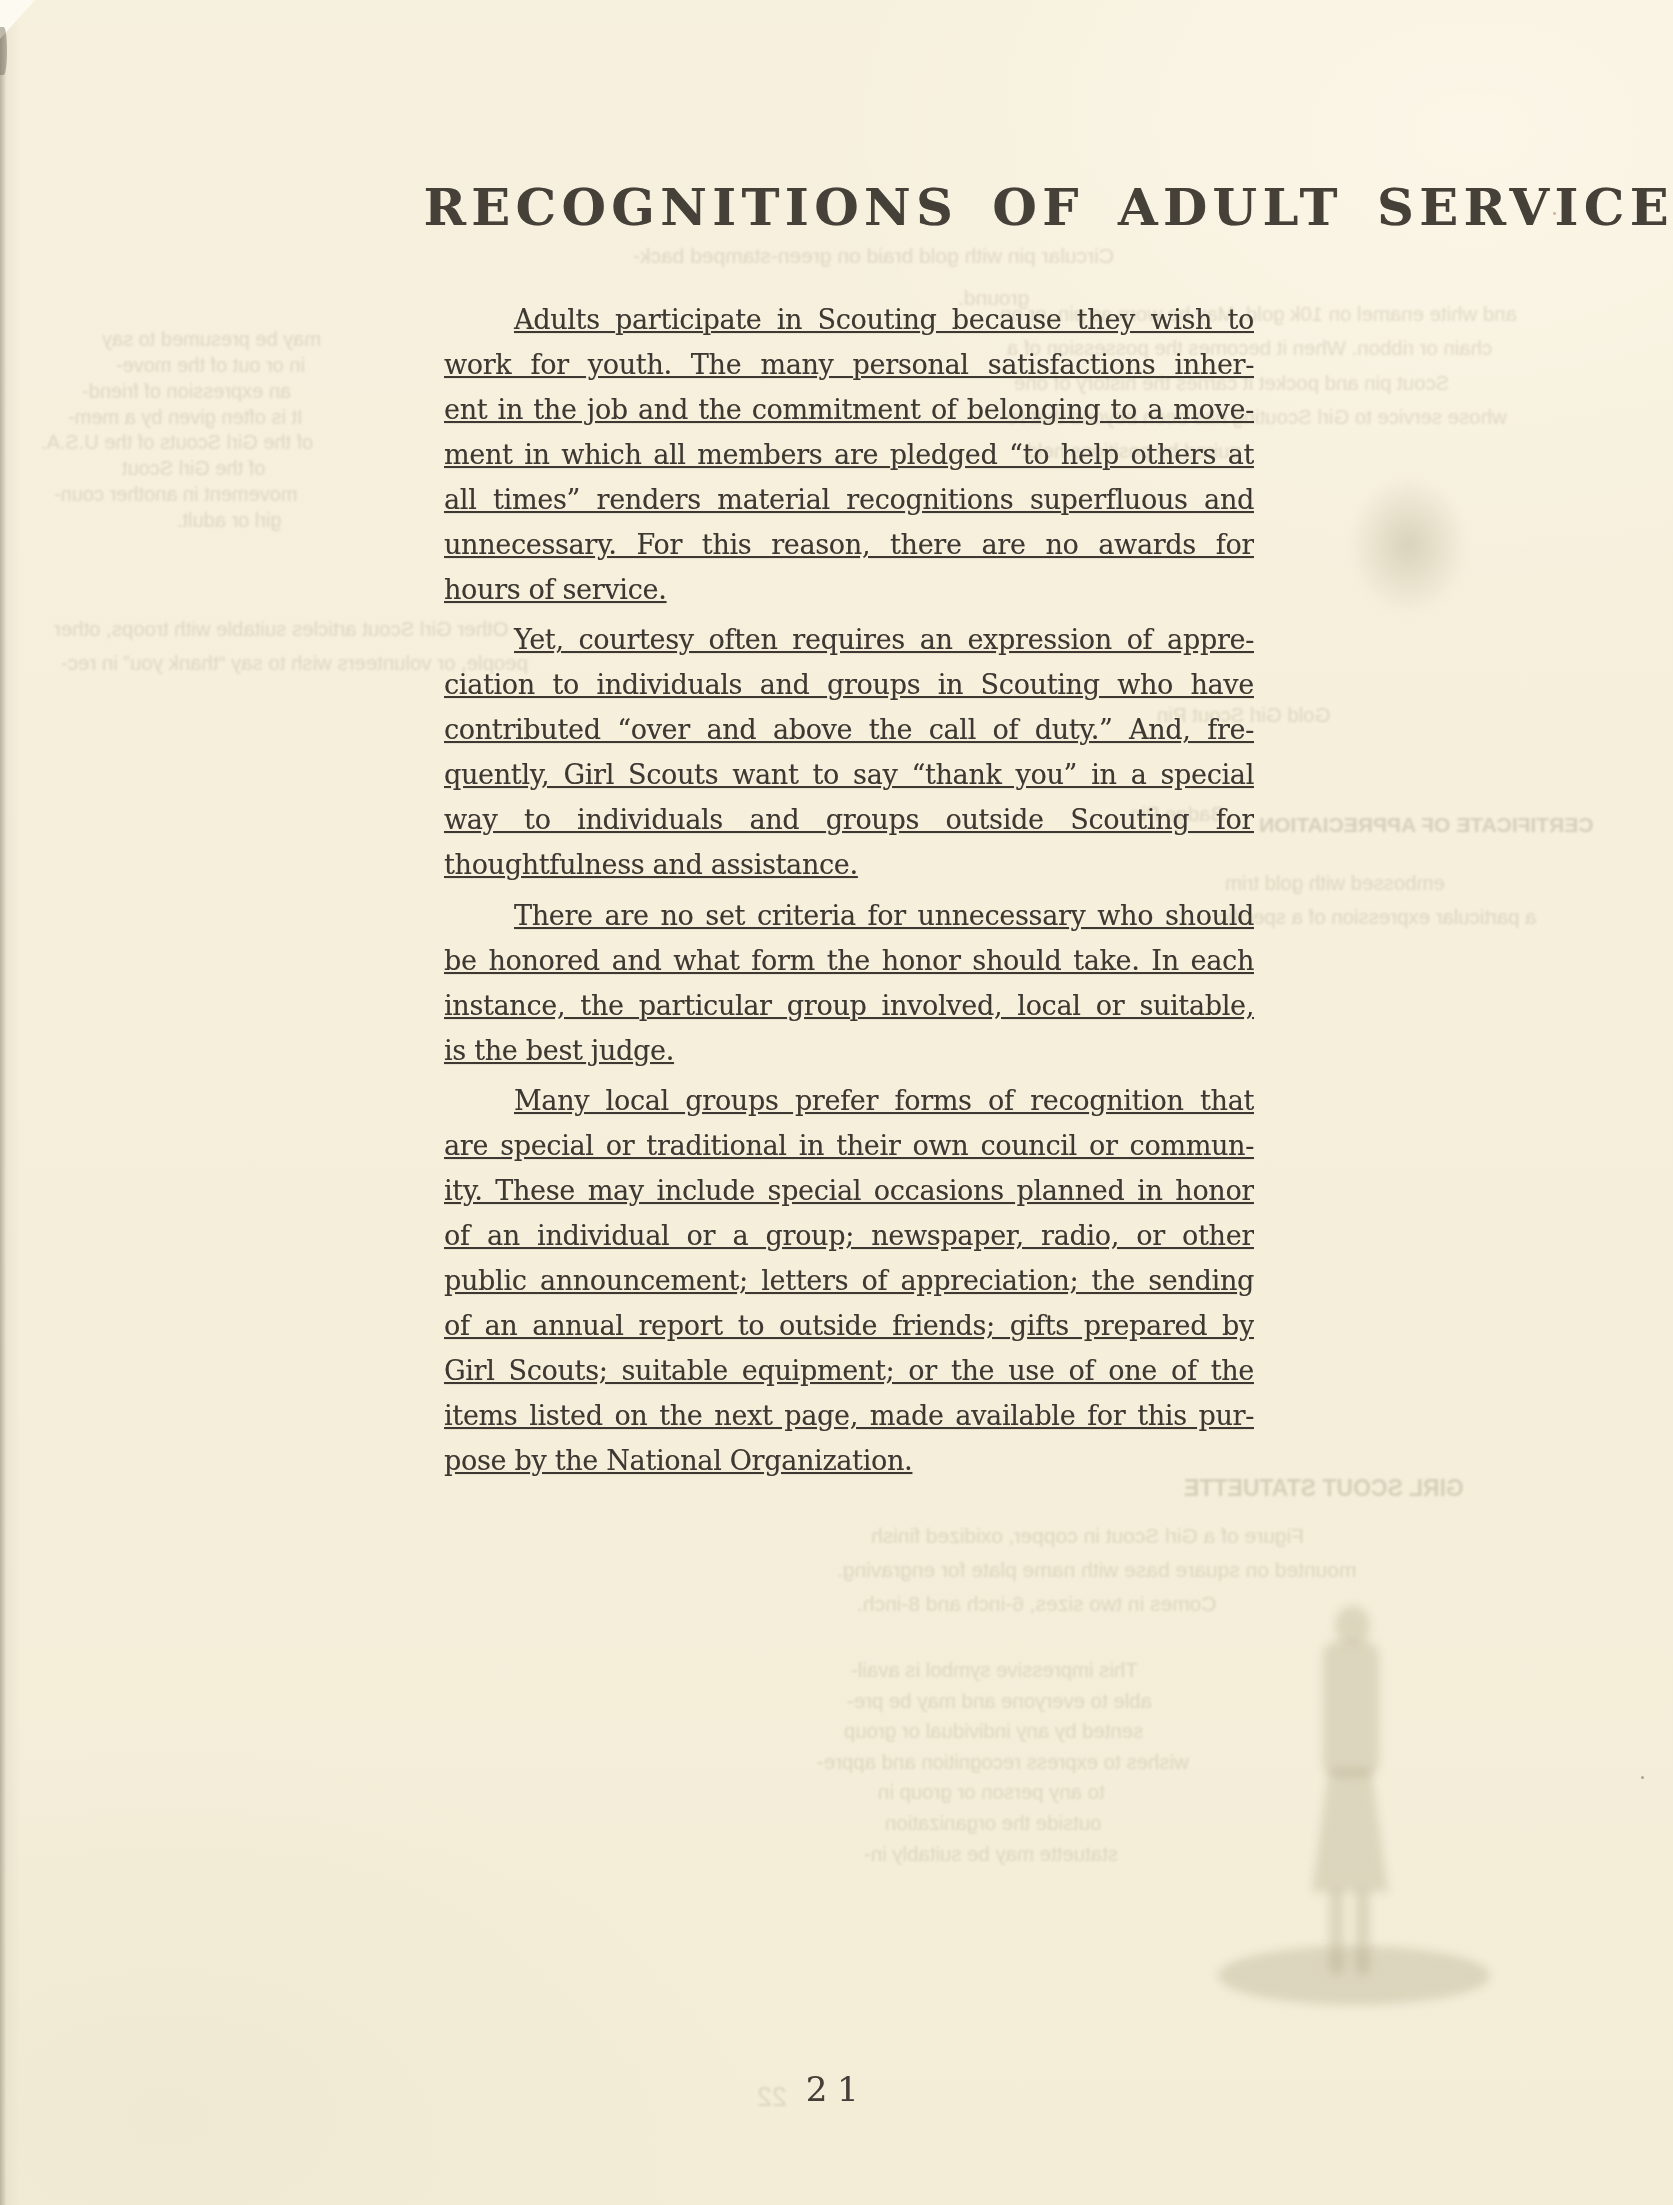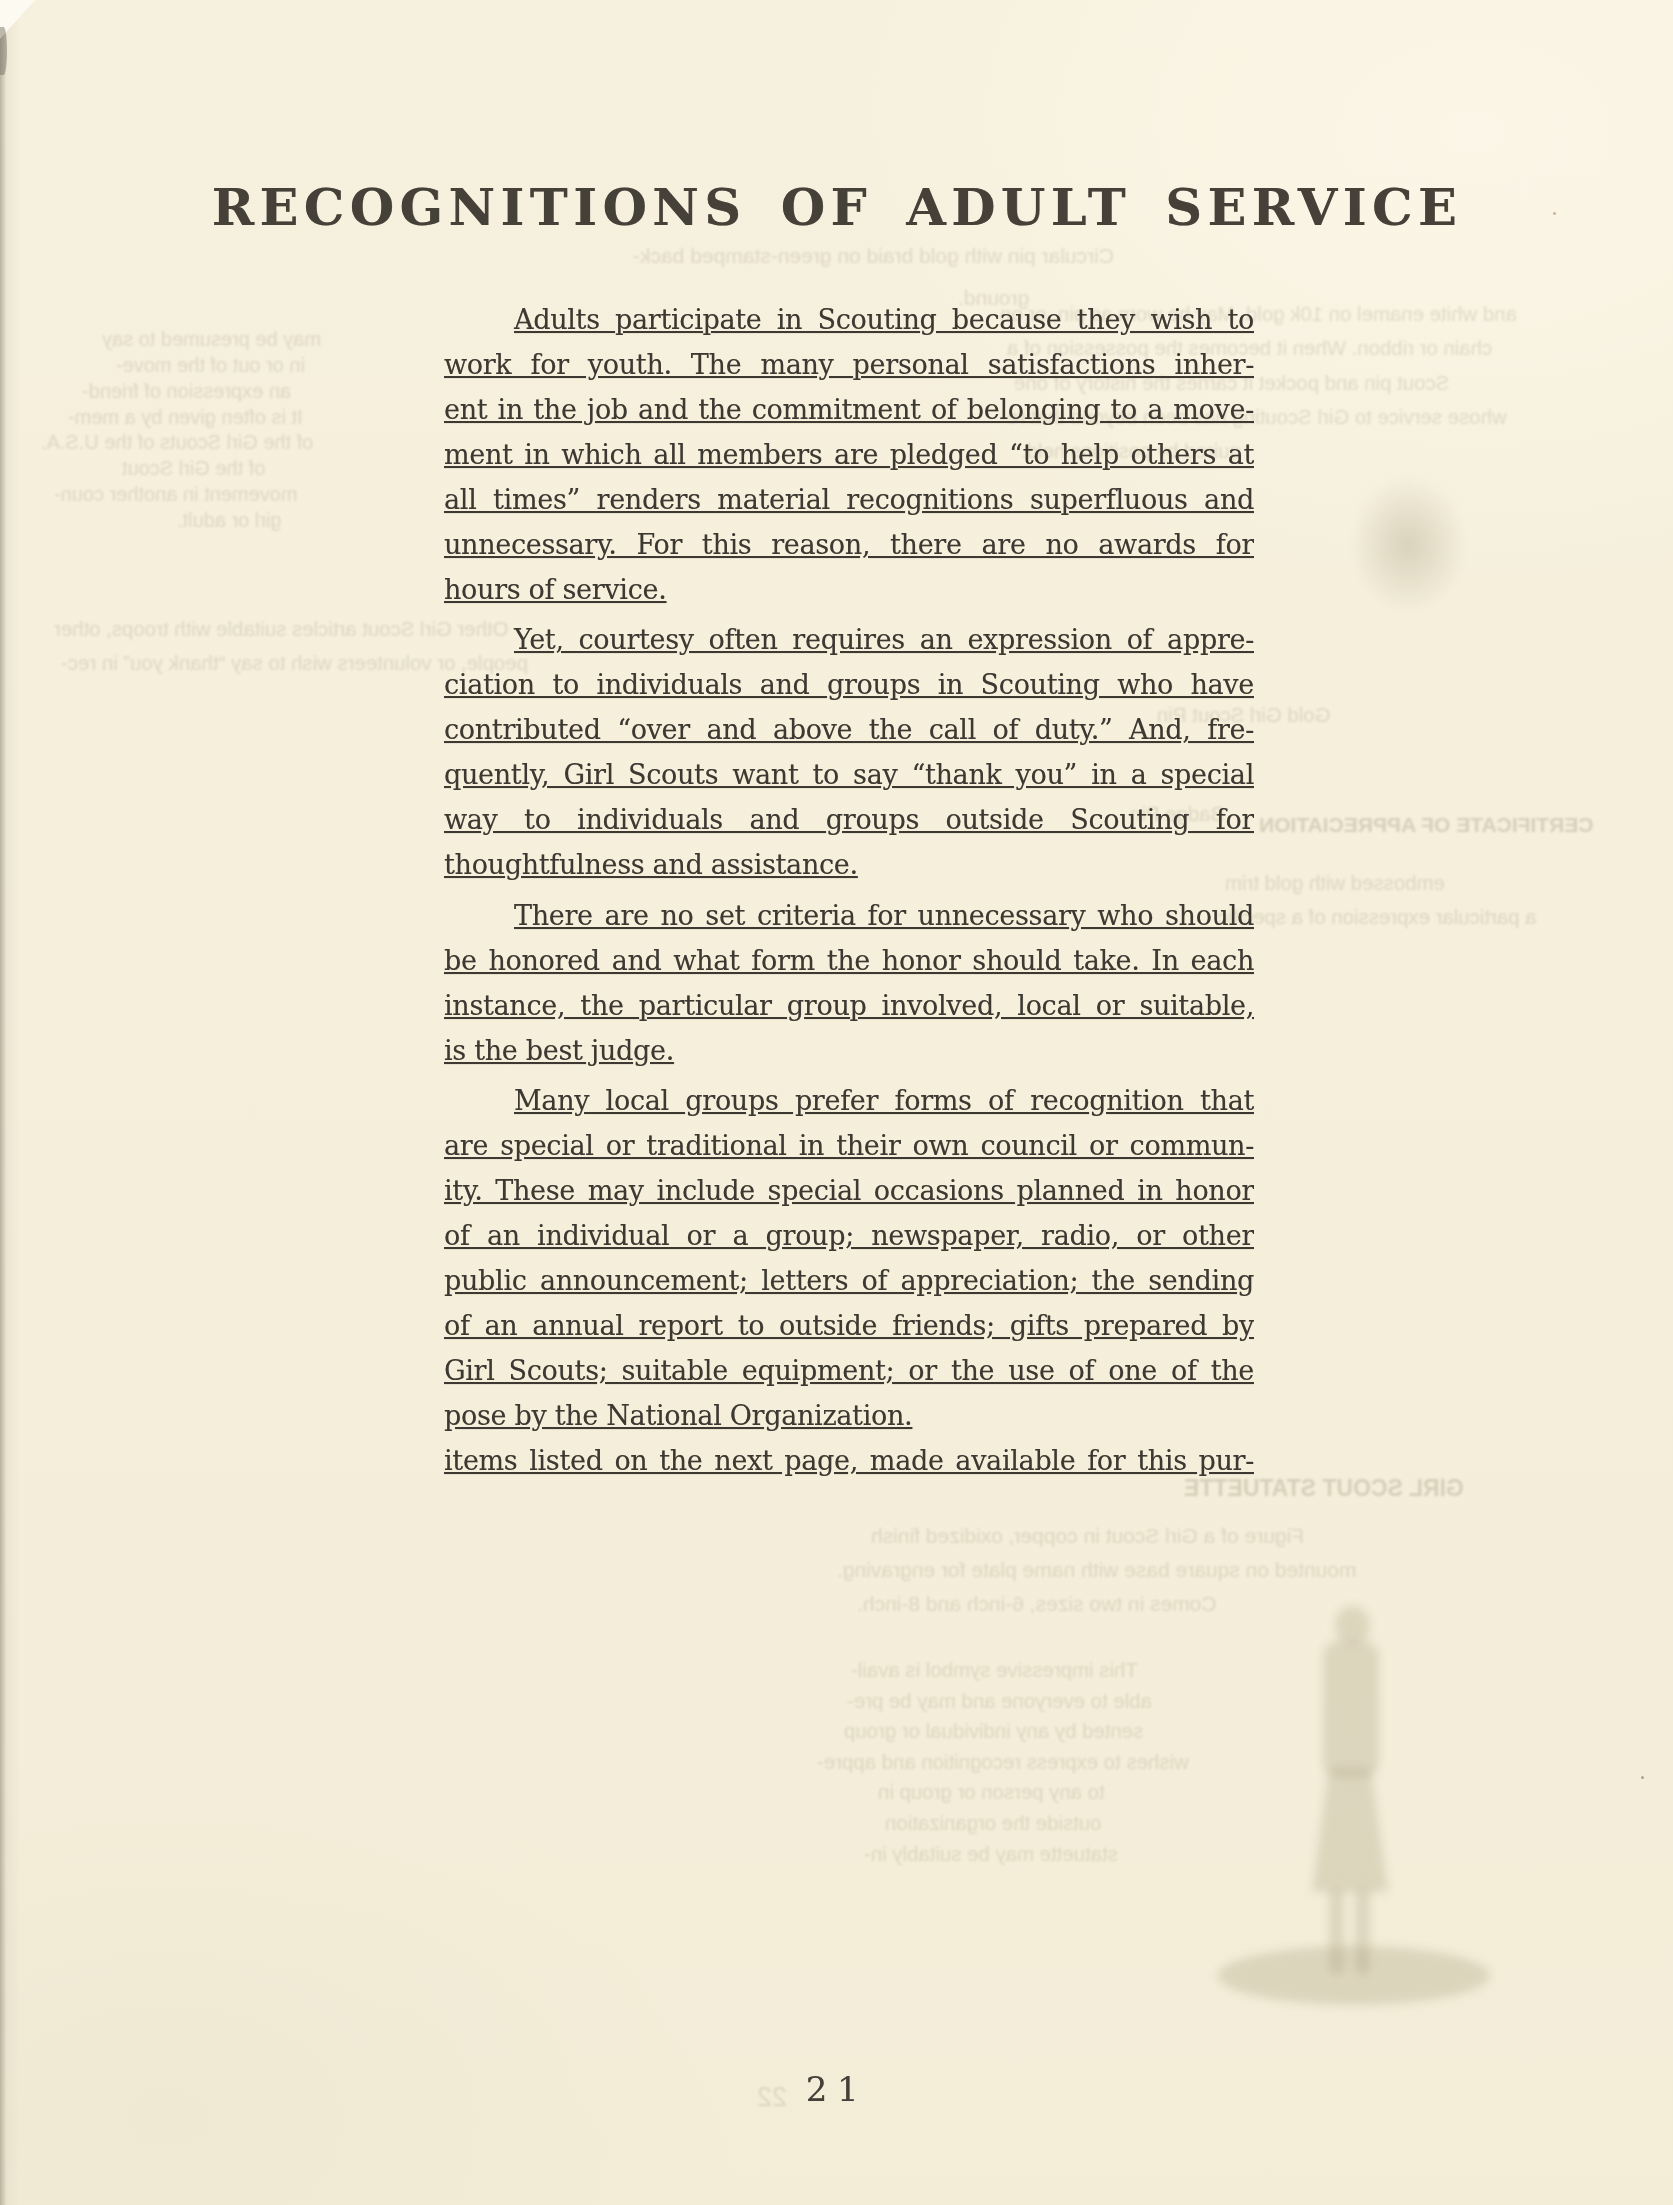--- a/index.html
+++ b/index.html
@@ -11,21 +11,21 @@
     background:
       radial-gradient(ellipse 1089px 748px at 88% 6%, rgba(255,251,238,0.55), rgba(255,251,238,0) 62%),
       radial-gradient(ellipse 953px 612px at 10% 96%, rgba(232,224,200,0.35), rgba(232,224,200,0) 60%),
       linear-gradient(90deg, rgba(138,130,110,0.22) 0px, rgba(138,130,110,0.08) 8.2px, rgba(0,0,0,0) 20.4px),
       linear-gradient(180deg, #f6f0de 0%, #f5efdb 45%, #f3edd8 100%);
     font-family:"DejaVu Serif","Liberation Serif",serif;
   }
   
   .title{
     position:absolute;left:0;right:0;top:182px;
-    text-align:center;
+    text-align:right;
     font-weight:bold;font-size:51px;line-height:1;
     letter-spacing:5.4px;word-spacing:11px;
     color:#454139;
     text-shadow:0.3px 0.3px 0.4px rgba(69,65,57,0.45);
   }
   .body-col{
     position:absolute;left:444px;top:297px;width:810px;
     font-size:27px;line-height:45px;letter-spacing:-0.3px;
     color:#3d3932;
     text-shadow:0.2px 0.2px 0.3px rgba(61,57,50,0.40);
@@ -157,22 +157,22 @@
         <div class="bline last">is the best judge.</div>
       </div>
       <div class="para">
         <div class="bline first">Many local groups prefer forms of recognition that</div>
         <div class="bline">are special or traditional in their own council or commun-</div>
         <div class="bline">ity. These may include special occasions planned in honor</div>
         <div class="bline">of an individual or a group; newspaper, radio, or other</div>
         <div class="bline">public announcement; letters of appreciation; the sending</div>
         <div class="bline">of an annual report to outside friends; gifts prepared by</div>
         <div class="bline">Girl Scouts; suitable equipment; or the use of one of the</div>
+        <div class="bline">items listed on the next page, made available for this pur-</div>
         <div class="bline last">pose by the National Organization.</div>
-        <div class="bline">items listed on the next page, made available for this pur-</div>
       </div>
     </div>
 
   <div class="pagenum">21</div>
 
   <div class="gutter-edge"></div>
   <div class="corner-light"></div>
   <div class="corner-notch"></div>
   <div class="speck s1"></div>
   <div class="speck s2"></div>

